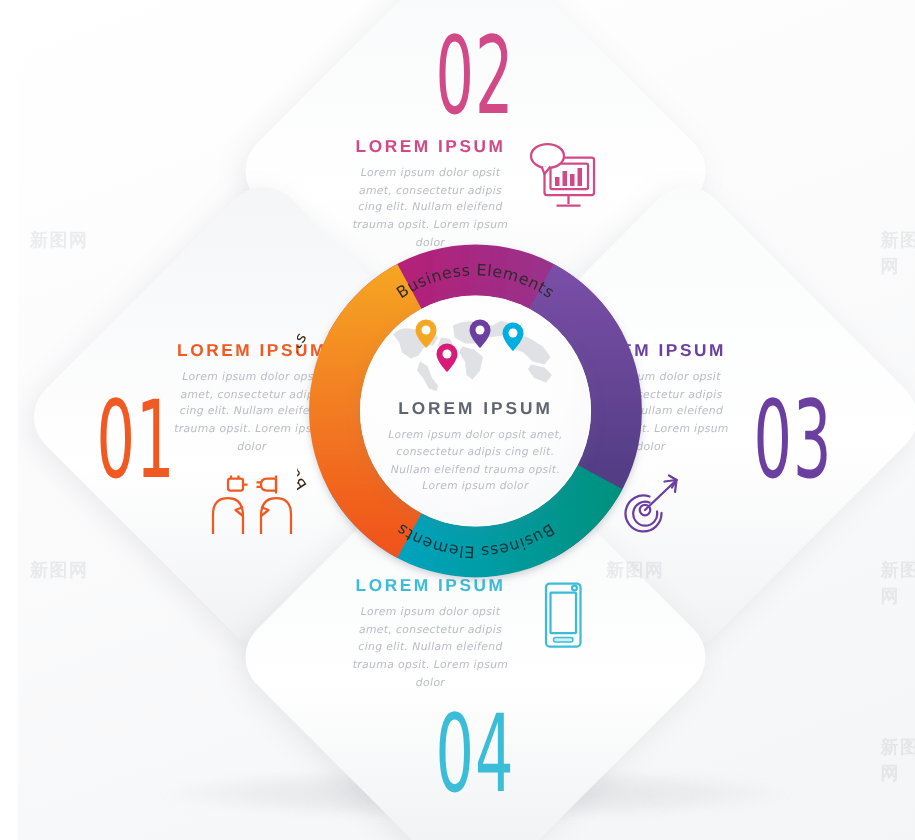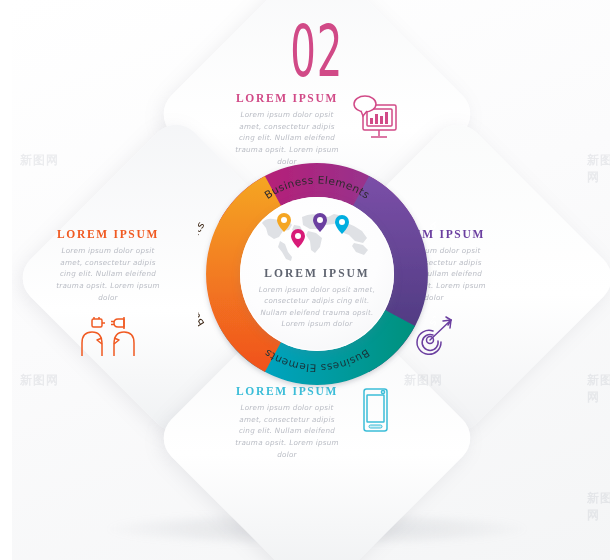--- a/index.html
+++ b/index.html
@@ -76,21 +76,21 @@
   .num-glyph {
     display: inline-block;
     transform: scaleX(0.72) scaleY(1.28);
     transform-origin: center;
   }
   .head {
     font-size: 11.5px;
     letter-spacing: 1.7px;
     font-weight: 700;
     margin: 0 0 5px 0;
-    font-family: Liberation Serif, serif;
+    font-family: Liberation Sans, sans-serif;
   }
   .body-txt {
     font-size: 7.2px;
     line-height: 1.62;
     color: #b9bcc4;
     letter-spacing: 0.25px;
     width: 108px;
     font-family: "DejaVu Sans", sans-serif;
     font-style: italic;
   }
@@ -188,20 +188,23 @@
             <rect x="31" y="24" width="3" height="8"></rect>
             <rect x="36" y="20" width="3" height="12"></rect>
           </g>
         </svg>
       </div>
     </div>
   </div>
 
   <div class="panel" id="panel-left">
     <div class="inner">
+      <div class="num" style="color:#F05A22; width:56px;">
+        <span class="num-glyph">01</span>
+      </div>
       <div class="txtcol">
         <div class="head" style="color:#F05A22;">LOREM IPSUM</div>
         <div class="body-txt">Lorem ipsum dolor opsit amet, consectetur adipis cing elit. Nullam eleifend trauma opsit. Lorem ipsum dolor</div>
         <div style="margin-top:8px;">
           <svg width="60" height="46" viewBox="0 0 60 46">
             <g fill="none" stroke="#F05A22" stroke-width="1.5" stroke-linejoin="round">
               <path d="M24 45 L24 33 Q24 21 14 21 Q4 21 4 32 L4 45"></path>
               <path d="M24 33 L19 29 L24 27"></path>
               <path d="M36 45 L36 33 Q36 21 46 21 Q56 21 56 32 L56 45"></path>
               <path d="M36 33 L41 29 L36 27"></path>
@@ -231,39 +234,45 @@
               <path d="M28 20 A12 12 0 1 0 36 31"></path>
               <path d="M28 24 A8 8 0 1 0 33 30"></path>
               <circle cx="25" cy="29" r="3.5"></circle>
               <line x1="25" y1="29" x2="46" y2="9"></line>
               <path d="M38 10 L46 9 L45 17"></path>
               <path d="M41 6 L46 9 L43 14"></path>
             </g>
           </svg>
         </div>
       </div>
+      <div class="num" style="color:#6B3FA0; width:56px;">
+        <span class="num-glyph">03</span>
+      </div>
     </div>
   </div>
 
   <div class="panel" id="panel-bottom">
     <div class="row">
       <div class="txtcol">
         <div class="head" style="color:#3BBDD8;">LOREM IPSUM</div>
         <div class="body-txt">Lorem ipsum dolor opsit amet, consectetur adipis cing elit. Nullam eleifend trauma opsit. Lorem ipsum dolor</div>
       </div>
       <div class="iconbox">
         <svg width="46" height="56" viewBox="0 0 46 56">
           <g fill="none" stroke="#3BBDD8" stroke-width="1.5">
             <rect x="12" y="4" width="23" height="42" rx="2.5"></rect>
             <rect x="15" y="10" width="17" height="27" rx="0.5"></rect>
             <rect x="17" y="40" width="13" height="3" rx="1.5" fill="#cfeef5" stroke="#3BBDD8" stroke-width="1"></rect>
             <circle cx="31" cy="7" r="1.6"></circle>
           </g>
         </svg>
       </div>
+    </div>
+    <div class="num" style="color:#3BBDD8; margin-top:16px;">
+      <span class="num-glyph">04</span>
     </div>
   </div>
 
   <div id="ring-wrap">
     <svg id="ring-svg" width="238" height="238" viewBox="0 0 238 238">
       <defs>
         <linearGradient id="gradTop" x1="0" y1="0" x2="1" y2="0">
           <stop offset="0%" stop-color="#C2186E"></stop>
           <stop offset="100%" stop-color="#8B3A96"></stop>
         </linearGradient>

